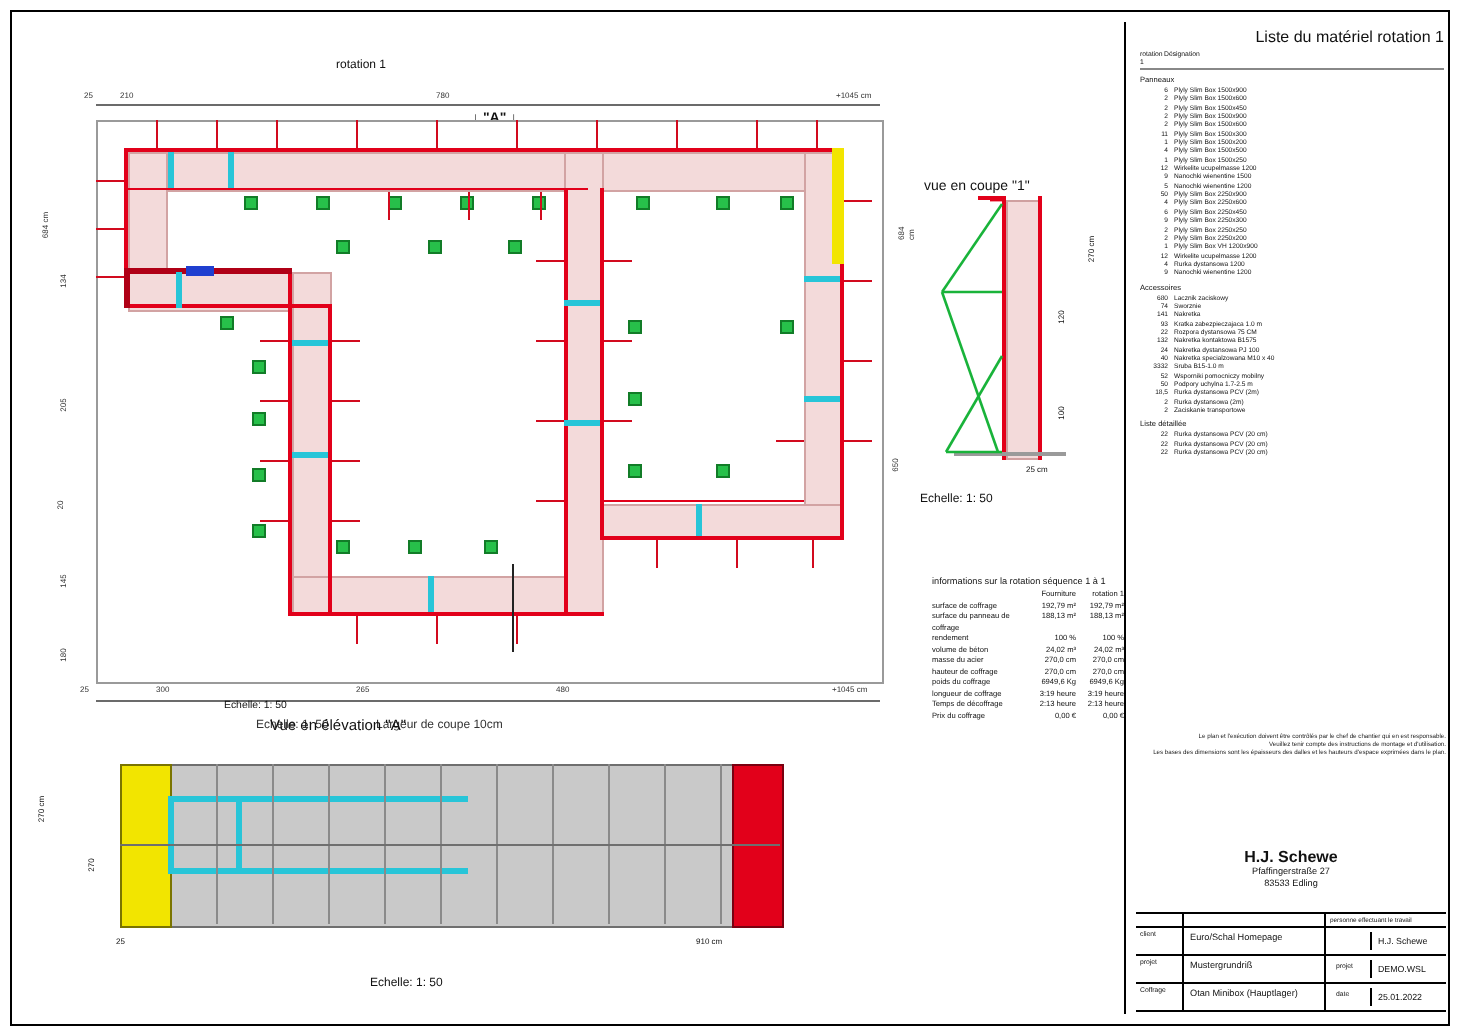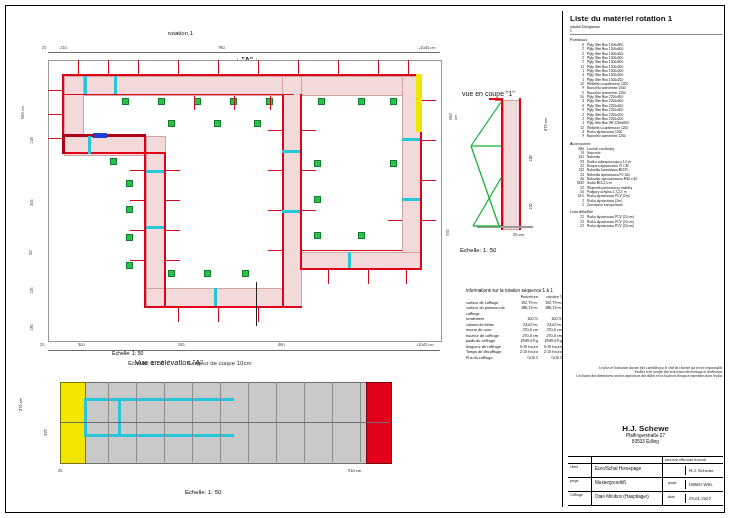--- a/index.html
+++ b/index.html
@@ -46,21 +46,21 @@
   .elev-scale-top{position:absolute;left:112px;top:350px;font-size:5.2px;}
   .elev-scale{position:absolute;left:185px;top:489px;font-size:6px;}
   .elev-body{position:absolute;left:42px;top:10px;width:330px;height:80px;background:#c9c9c9;border:1px solid #6f6f6f;}
   .elev-yellow{position:absolute;left:42px;top:10px;width:24px;height:80px;background:#f2e500;border:1px solid #7a7400;}
   .elev-red{position:absolute;left:348px;top:10px;width:24px;height:80px;background:#e2001a;border:1px solid #7a0010;}
   .elev-cyan{position:absolute;background:#27c5d8;}
   .elev-vert{position:absolute;background:#8a8a8a;width:1px;top:10px;height:80px;}
 
   
   .matlist{position:absolute;left:570px;top:14px;width:152px;}
-  .mat-title{font-size:8px;font-weight:bold;text-align:left;}
+  .mat-title{font-size:8px;font-weight:normal;text-align:right;}
   .mat-head{display:flex;font-size:3.4px;border-bottom:0.5px solid #888;padding-bottom:1px;margin-top:2px;}
   .mat-head .c1{width:12px;}
   .mat-head .c2{flex:1;}
   .mat-sec{font-size:3.8px;margin-top:3px;margin-bottom:1px;}
   .mat-row{display:flex;font-size:3.3px;line-height:1.32;}
   .mat-row .c1{width:14px;text-align:right;padding-right:3px;}
   .mat-row .c2{flex:1;}
 
   
   .note{position:absolute;left:405px;top:366px;width:318px;font-size:3.1px;text-align:right;line-height:1.35;color:#222;}

